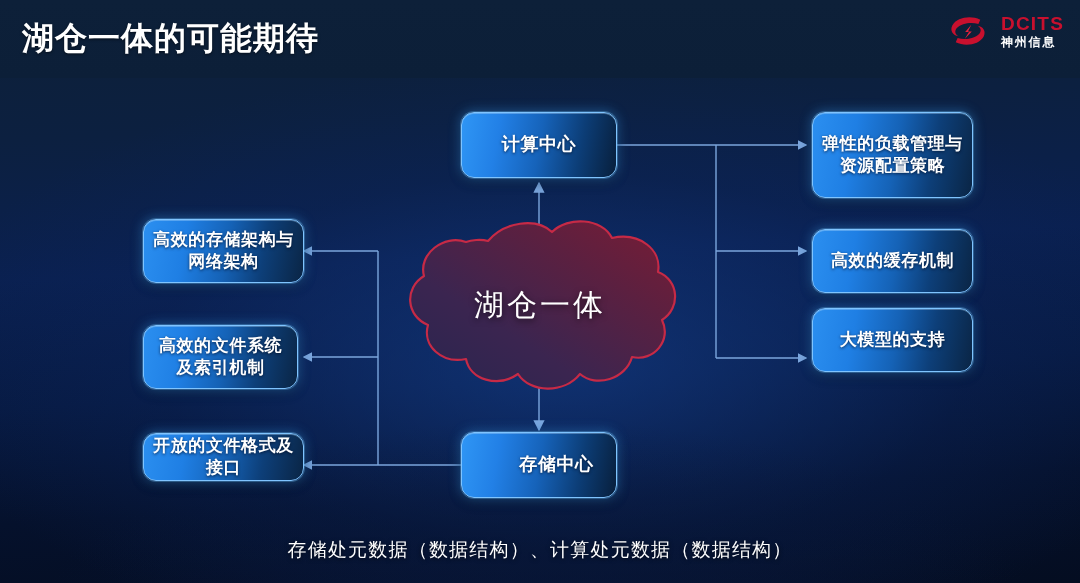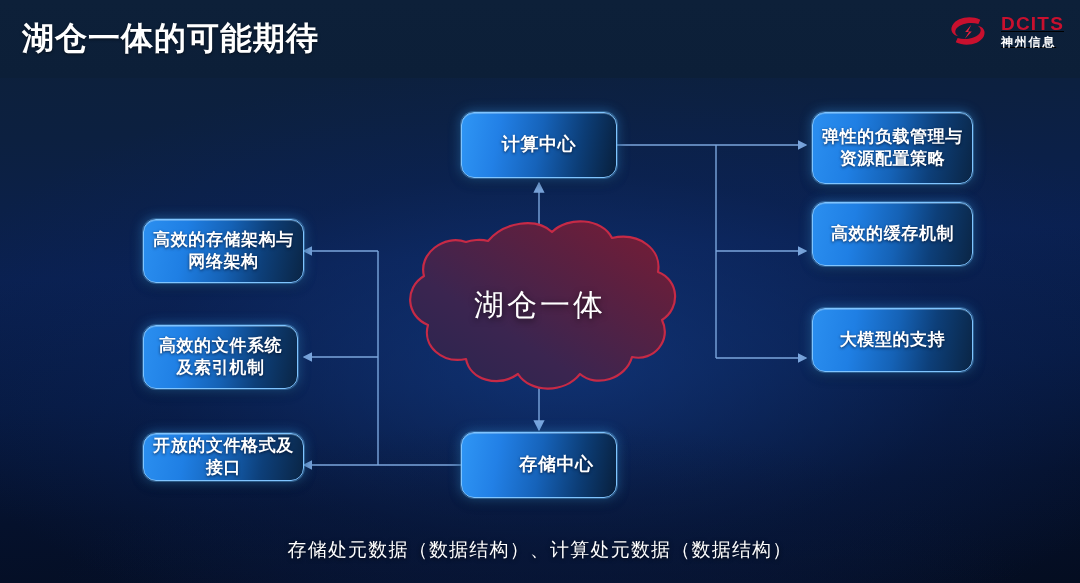--- a/index.html
+++ b/index.html
@@ -38,21 +38,21 @@
     background:linear-gradient(180deg,#0d2039 0%, #0c1f38 100%);
     z-index:6;
   }
   .page-title {
     position:absolute; left:22px; top:17px;
     font-size:32px; font-weight:bold; color:#ffffff;
     letter-spacing:1px;
     text-shadow:0 1px 3px rgba(0,0,0,0.55);
     white-space:nowrap;
   }
-  .logo { position:absolute; right:16px; top:14px; display:flex; align-items:flex-start; gap:14px;text-decoration:underline; }
+  .logo { position:absolute; right:16px; top:14px; display:flex; align-items:flex-start; gap:14px; }
   .logo-mark { width:38px; height:34px; flex:0 0 auto; }
   .logo-text { display:flex; flex-direction:column; line-height:1; }
   .logo-en {
     font-size:19px; font-weight:bold; color:#c8102e; letter-spacing:1.2px;
   }
   .logo-cn {
     font-size:12px; font-weight:bold; color:#ffffff; letter-spacing:1.8px; margin-top:3px;
   }
 
   
@@ -216,25 +216,25 @@
     </div>
 
     <div class="node" style="left:143px; top:325px; width:155px; height:64px;">
       <span>高效的文件系统及索引机制</span>
     </div>
 
     <div class="node" style="left:143px; top:433px; width:161px; height:48px;">
       <span>开放的文件格式及接口</span>
     </div>
 
-    <div class="node" style="left:812px; top:112px; width:161px; height:72px;">
+    <div class="node" style="left:812px; top:112px; width:161px; height:86px;">
       <span>弹性的负载管理与资源配置策略</span>
     </div>
 
-    <div class="node" style="left:812px; top:202px; width:161px; height:64px;">
+    <div class="node" style="left:812px; top:229px; width:161px; height:64px;">
       <span>高效的缓存机制</span>
     </div>
 
     <div class="node" style="left:812px; top:308px; width:161px; height:64px;">
       <span>大模型的支持</span>
     </div>
 
   </div>
 
   <div class="footer-note">存储处元数据（数据结构）、计算处元数据（数据结构）</div>

